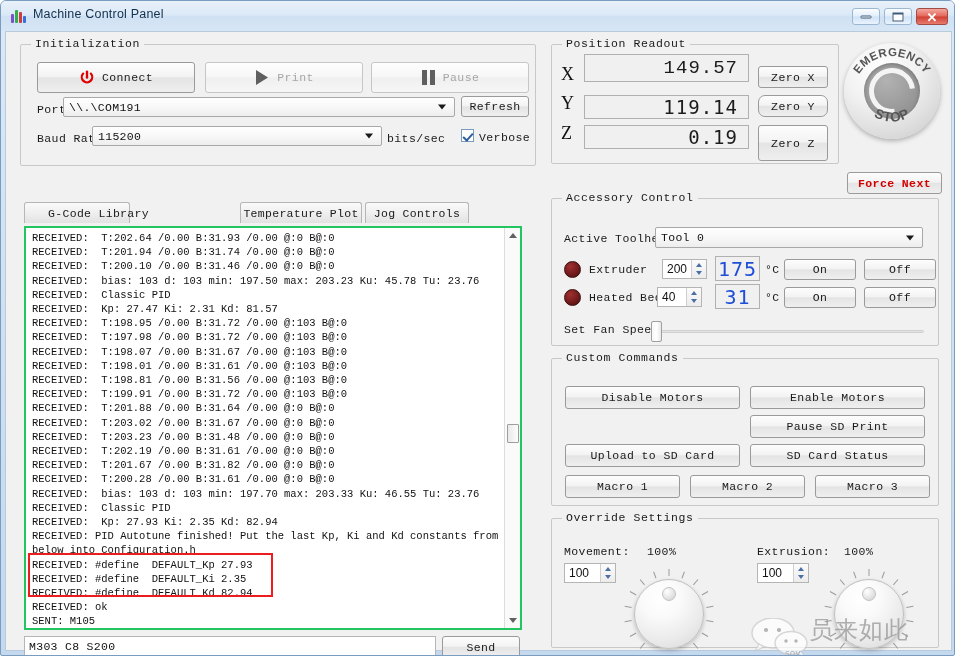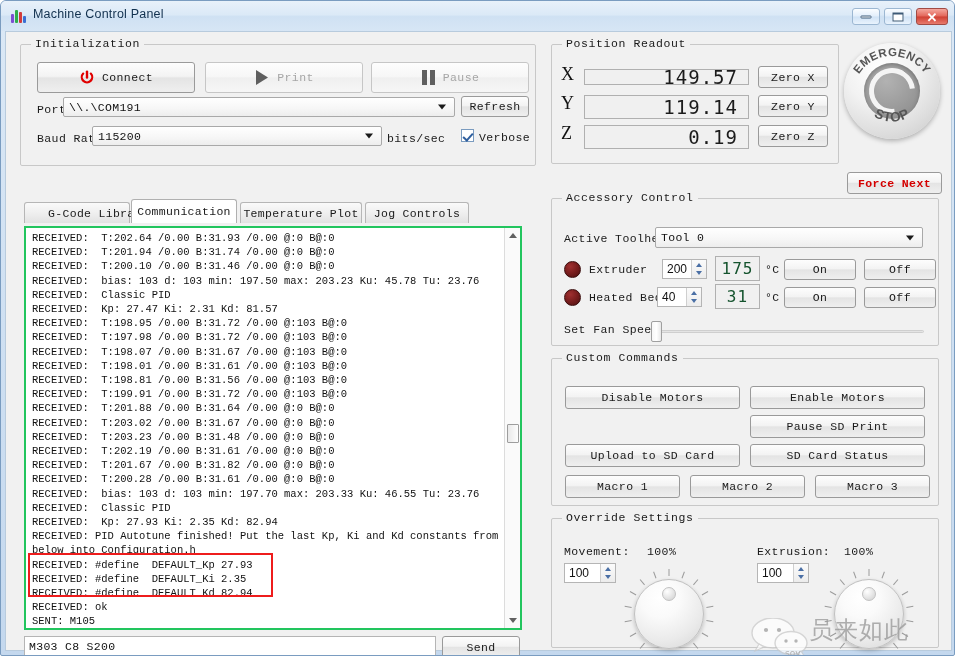--- a/index.html
+++ b/index.html
@@ -105,21 +105,21 @@
   .lcd {
     position: absolute; border: 1px solid #b0b0b0; background: #f0f0f0;
     font-family: "DejaVu Sans Mono", monospace;
     font-size: 19px; color: #1b1b1b;
     display:flex; align-items:center; justify-content:flex-end;
     padding-right: 10px; letter-spacing: 1px;
   }
   .lcd-sm {
     position: absolute; border: 1px solid #b0b0b0; background: #f0f0f0;
     font-family: "DejaVu Sans Mono", monospace;
-    font-size: 16px; color: #14532d;
+    font-size: 20px; color: #1d4ed8;
     display:flex; align-items:center; justify-content:center; letter-spacing:1px;
   }
   .axis-lbl {
     position:absolute; font-family:"Liberation Serif", serif; font-size:18px; color:#111;
   }
 
   
   .spin { position:absolute; border:1px solid #b5b5b5; background:#fff; display:flex; align-items:center; }
   .spin span { font-family:"Liberation Sans",sans-serif; font-size:12px; color:#111; padding-left:4px; }
   .spin .sbx { position:absolute; right:0; top:0; bottom:0; width:15px;
@@ -282,23 +282,20 @@
         <span class="arrow"></span>
       </div>
       <div class="lbl" style="left:366px; top:87px;">bits/sec</div>
       <div class="cbx" style="left:440px; top:84px;"></div>
       <div class="lbl" style="left:458px; top:86px;">Verbose</div>
     </div>
 
     <div class="tabstrip" style="left:18px; top:170px; width:500px; height:24px;">
       <div class="tab" style="left:0px; top:0px; width:106px;padding-left:43px;">
         <span>G-Code Library</span>
-      </div>
-      <div class="tab active" style="left:107px; width:106px;">
-        <span>Communication</span>
       </div>
       <div class="tab" style="left:216px; top:0px; width:122px;">
         <span>Temperature Plot</span>
       </div>
       <div class="tab" style="left:341px; top:0px; width:104px;">
         <span>Jog Controls</span>
       </div>
     </div>
 
     <div id="terminal" style="left:18px; top:194px; width:498px; height:404px;">
@@ -341,40 +338,40 @@
       <span>M303 C8 S200</span>
     </div>
     <div class="btn" style="left:436px; top:604px; width:78px; height:22px;">
       <span>Send</span>
     </div>
 
     <div class="group" style="left:545px; top:12px; width:288px; height:120px;">
       <div class="gtitle">Position Readout</div>
 
       <div class="axis-lbl" style="left:9px; top:19px;">X</div>
-      <div class="lcd" style="left:32px; top:24px; width:165px; height:16px;">
+      <div class="lcd" style="left:32px; top:9px; width:165px; height:28px;font-family:Liberation Mono, monospace;">
         <span>149.57</span>
       </div>
       <div class="btn" style="left:206px; top:21px; width:70px; height:22px;">
         <span>Zero X</span>
       </div>
 
       <div class="axis-lbl" style="left:9px; top:48px;">Y</div>
       <div class="lcd" style="left:32px; top:50px; width:165px; height:24px;">
         <span>119.14</span>
       </div>
-      <div class="btn" style="left:206px; top:50px; width:70px; height:22px;">
+      <div class="btn" style="left:206px; top:50px; width:70px; height:22px;border-radius:7px;">
         <span>Zero Y</span>
       </div>
 
       <div class="axis-lbl" style="left:9px; top:78px;">Z</div>
       <div class="lcd" style="left:32px; top:80px; width:165px; height:24px;">
         <span>0.19</span>
       </div>
-      <div class="btn" style="left:206px; top:80px; width:70px; height:22px;">
+      <div class="btn" style="left:206px; top:80px; width:70px; height:36px;">
         <span>Zero Z</span>
       </div>
     </div>
 
     <div id="estop" style="left:838px; top:11px;">
       <div class="inner"></div>
       <div class="ring"></div>
       <svg width="96" height="96" viewBox="0 0 96 96">
         <defs>
           <path id="arcTop" d="M 9 52 A 39 39 0 0 1 87 52" fill="none"></path>

